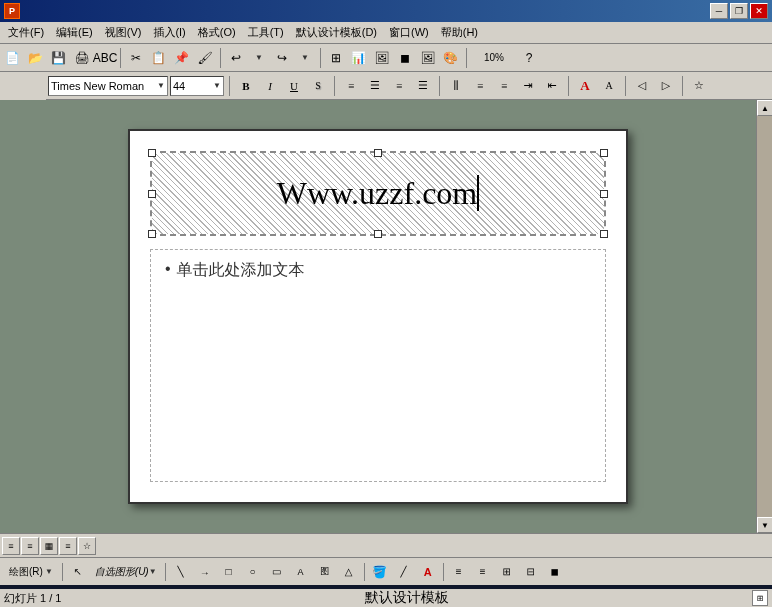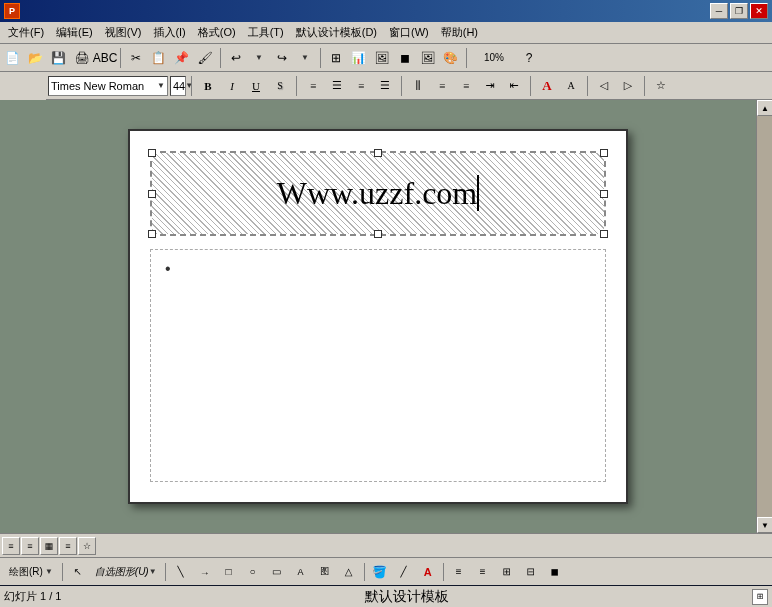--- a/index.html
+++ b/index.html
@@ -78,21 +78,21 @@
       width: 120px; height: 20px;
       border: 1px solid #808080;
       border-top-color: #404040;
       border-left-color: #404040;
       background: white;
       font-size: 11px;
       padding: 0 2px;
       display: flex; align-items: center; justify-content: space-between;
     }
     .size-box {
-      width: 16px; height: 20px;
+      width: 54px; height: 20px;
       border: 1px solid #808080;
       border-top-color: #404040;
       border-left-color: #404040;
       background: white;
       font-size: 11px;
       padding: 0 2px;
       display: flex; align-items: center; justify-content: space-between;
     }
     .format-btn {
       width: 22px; height: 22px; background: #d4d0c8;
@@ -243,21 +243,21 @@
       border: 1px solid transparent;
       cursor: pointer;
       display: flex; align-items: center; gap: 2px;
       white-space: nowrap;
     }
     .draw-sep { width: 1px; height: 18px; background: #808080; margin: 0 2px; }
 
     
     .status-bar {
       background: #d4d0c8;
-      border-top: 1px solid #0f172a;
+      border-top: 4px solid #0f172a;
       height: 22px;
       display: flex;
       align-items: center;
       padding: 0 4px;
       justify-content: space-between;
     }
     .status-icon { width: 16px; height: 16px; border: 1px solid #808080; background: white; display: flex; align-items: center; justify-content: center; font-size: 8px; }
 
     
     .dd-arrow { font-size: 8px; color: #333; }
@@ -428,20 +428,21 @@
         <div class="handle h-bm"></div>
         <div class="handle h-br"></div>
         <div class="title-textbox-inner">
           <span>Www.uzzf.com</span><span class="cursor-line"></span>
         </div>
       </div>
 
       <div class="content-textbox">
         <div class="bullet-text">
           <span>•</span>
+          <span>单击此处添加文本</span>
         </div>
       </div>
     </div>
   </div>
 
   <div class="right-scrollbar">
     <div class="scroll-btn">▲</div>
     <div class="scroll-track"></div>
     <div class="scroll-btn">▼</div>
   </div>

